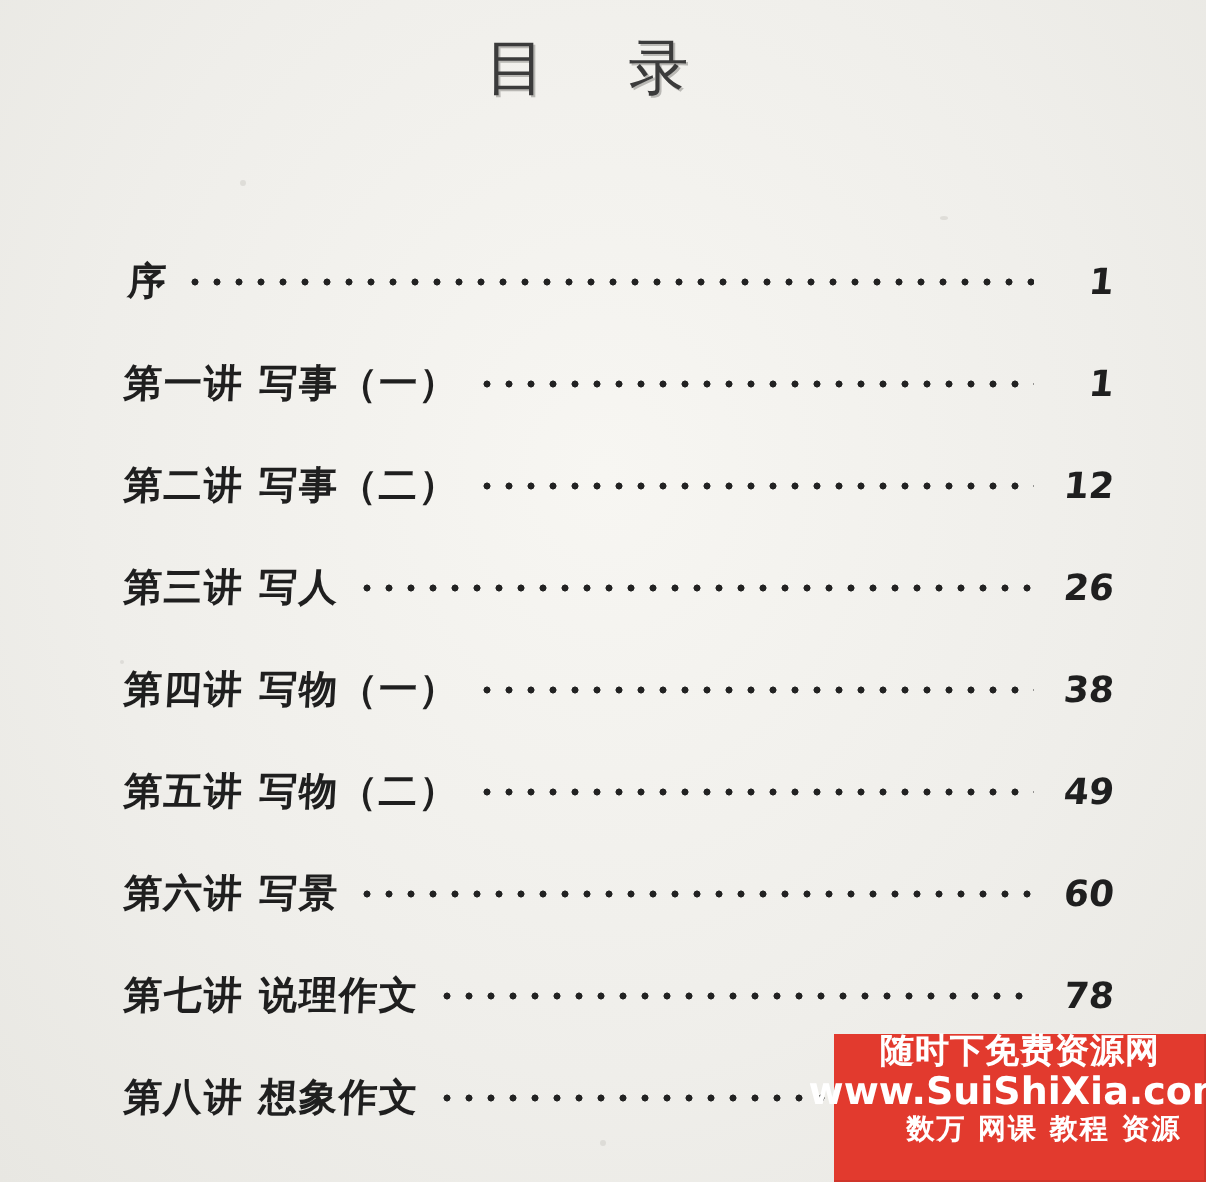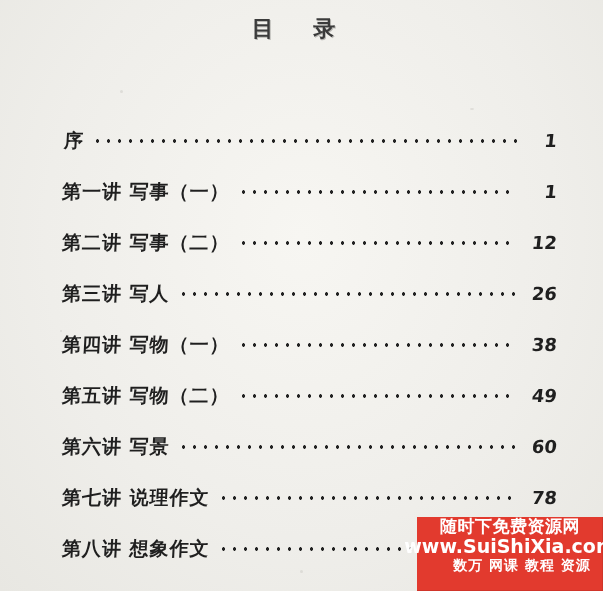--- a/index.html
+++ b/index.html
@@ -20,22 +20,22 @@
     background:
       radial-gradient(ellipse at 50% 40%, #f7f6f2 0%, #efeeea 60%, #e8e7e2 100%);
   }
   .page-title {
     position: absolute;
     top: 14px;
     left: 0;
     right: 0;
     text-align: center;
     font-family: "DejaVu Sans", sans-serif;
-    font-size: 22px;
-    font-weight: bold;
+    font-size: 30px;
+    font-weight: normal;
     letter-spacing: 16px;
     color: #3b3b3b;
     text-shadow: 1px 1px 0 #b9b8b4;
   }
   .toc {
     position: absolute;
     top: 128px;
     left: 62px;
     right: 46px;
   }

